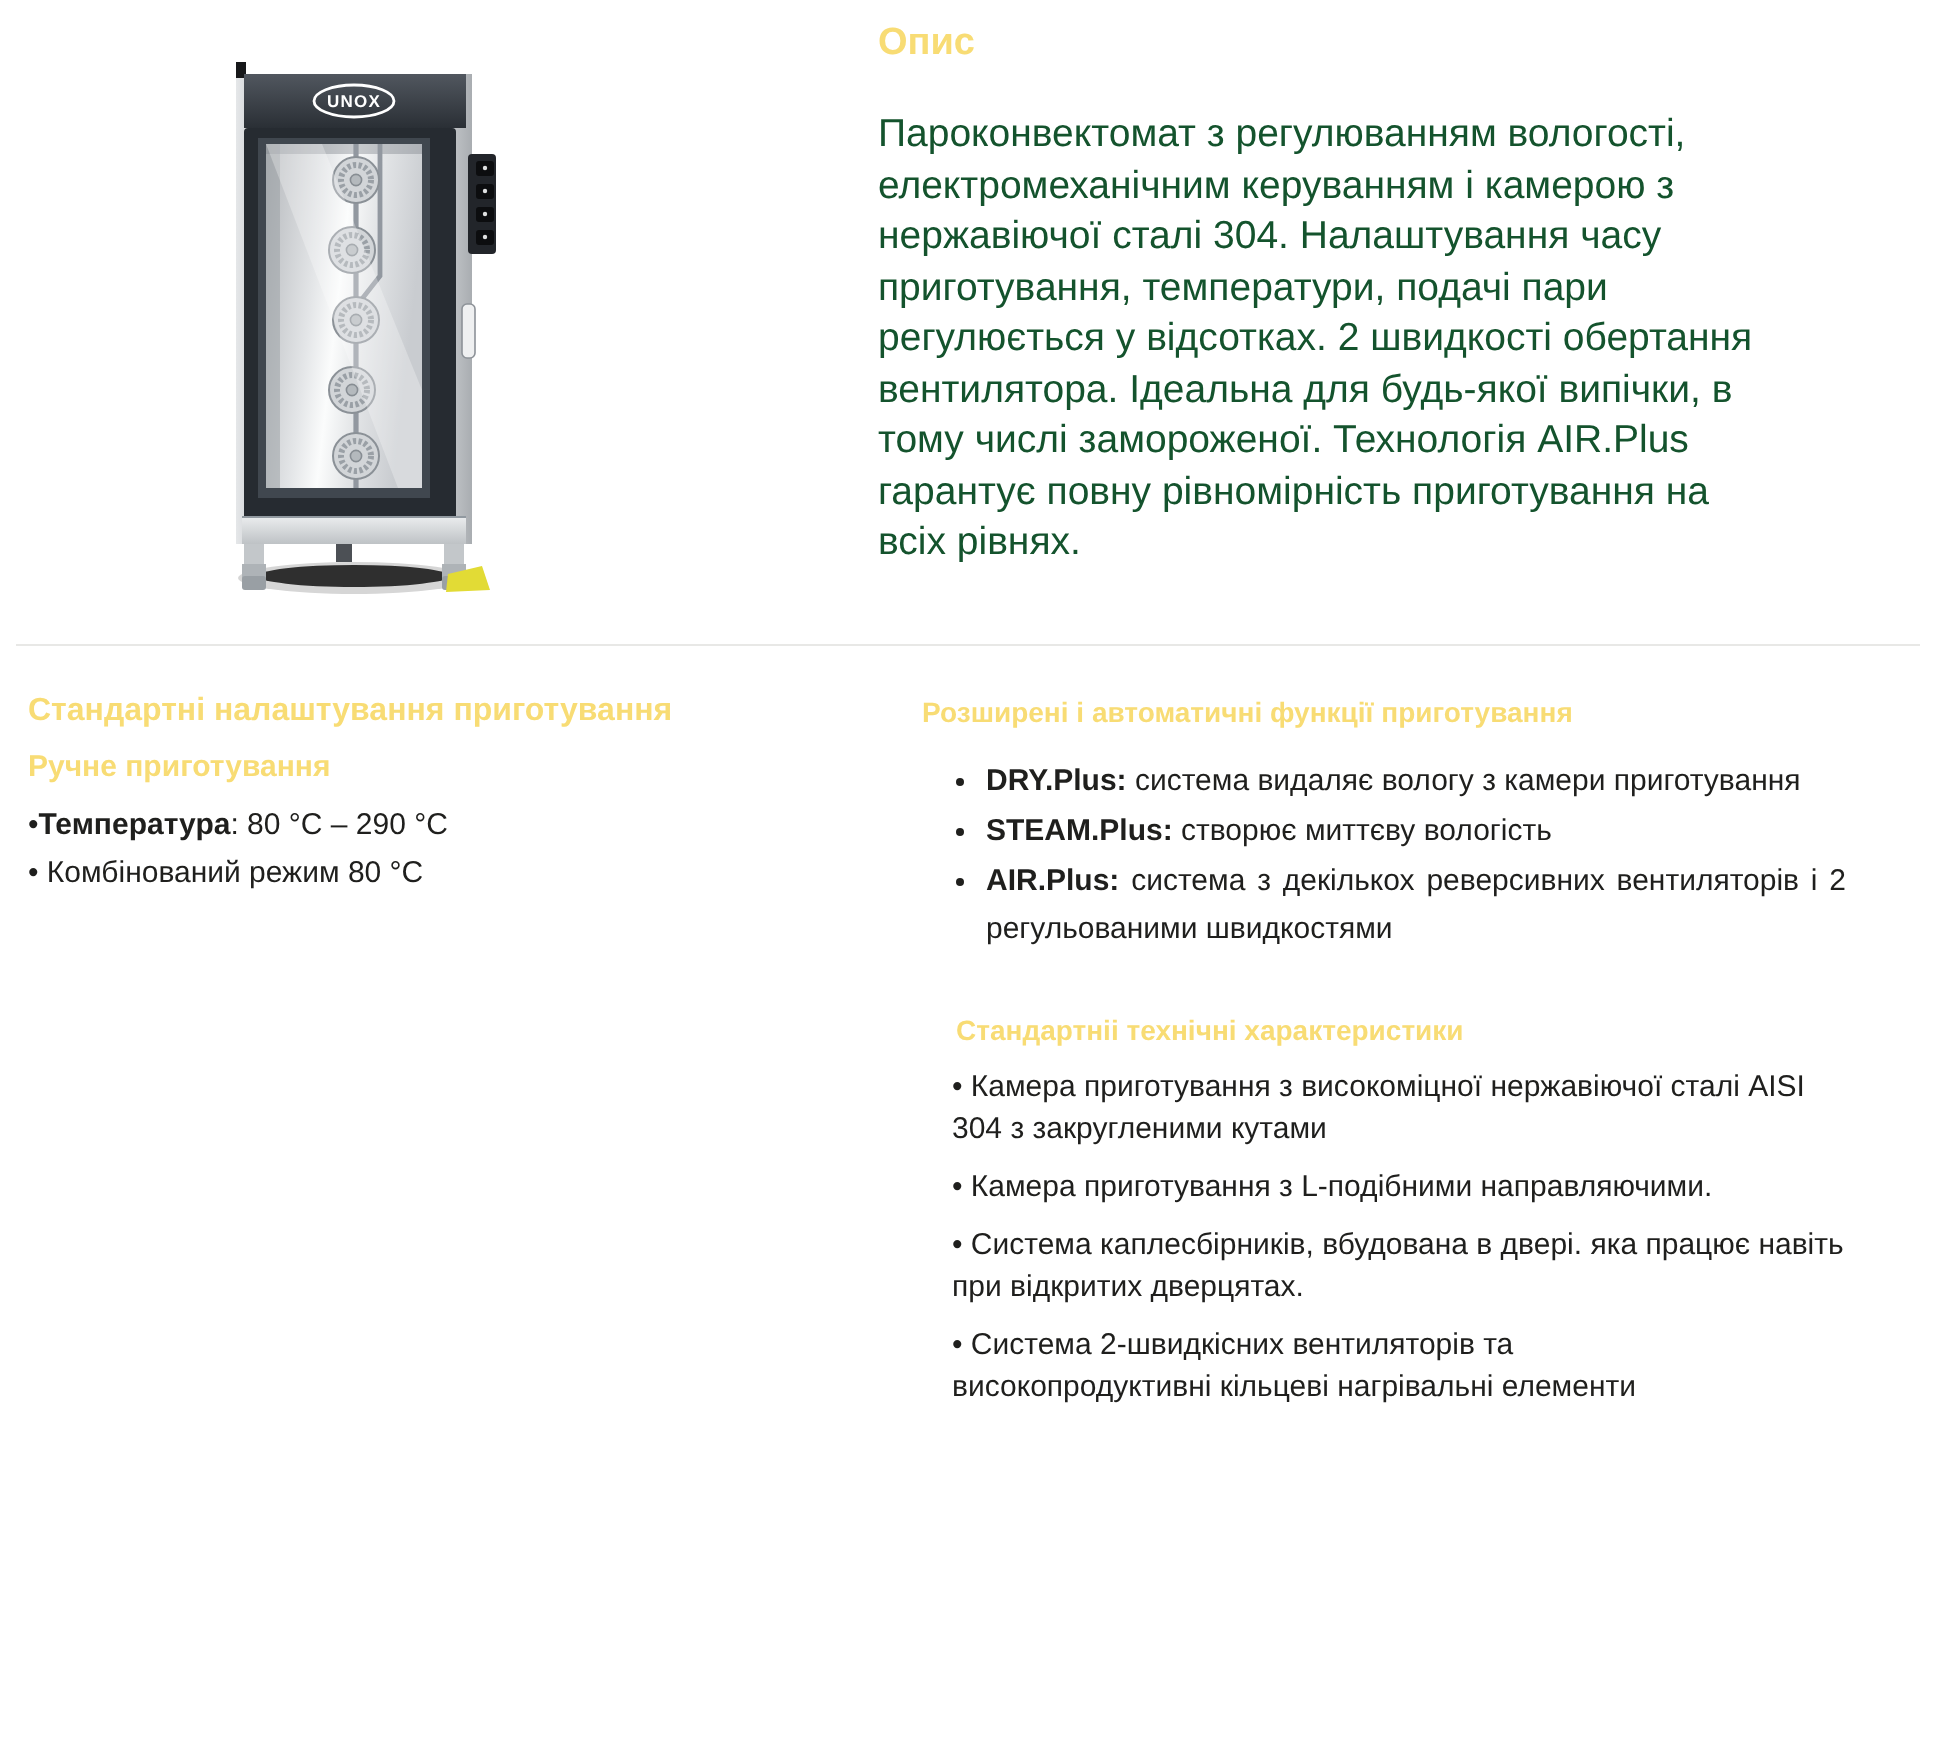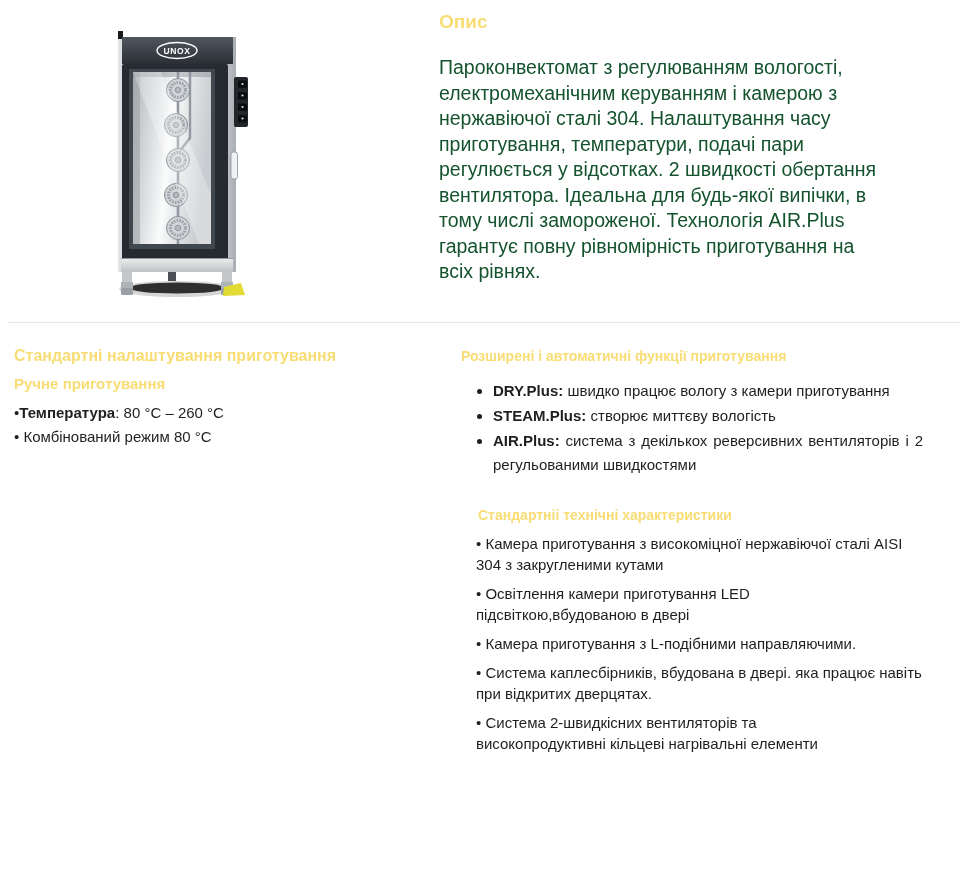--- a/index.html
+++ b/index.html
@@ -165,45 +165,44 @@
   <section class="desc-section">
     <h2 class="desc-title">Опис</h2>
     <p class="desc-body">Пароконвектомат з регулюванням вологості, електромеханічним керуванням і камерою з нержавіючої сталі 304. Налаштування часу приготування, температури, подачі пари регулюється у відсотках. 2 швидкості обертання вентилятора. Ідеальна для будь-якої випічки, в тому числі замороженої. Технологія AIR.Plus гарантує повну рівномірність приготування на всіх рівнях.</p>
   </section>
 
   <hr class="divider">
 
   <section class="std-section">
     <h3 class="std-heading">Стандартні налаштування приготування</h3>
     <h4 class="std-subheading">Ручне приготування</h4>
-    <p class="std-item first"><span>•</span><strong>Температура</strong><span>: 80 °C – 260 °C</span></p>
+    <p class="std-item first"><span>•</span><strong>Температура</strong><span>: 80 °C – 290 °C</span></p>
     <p class="std-item">• Комбінований режим 80 °C</p>
   </section>
 
   <section class="adv-section">
     <h3 class="adv-heading">Розширені і автоматичні функції приготування</h3>
 
     <ul class="features">
       <li class="feature-item">
         <strong>DRY.Plus:</strong>
-        <span>швидко працює вологу з камери приготування</span>
+        <span>система видаляє вологу з камери приготування</span>
       </li>
       <li class="feature-item">
         <strong>STEAM.Plus:</strong>
         <span>створює миттєву вологість</span>
       </li>
       <li class="feature-item justified">
         <strong>AIR.Plus:</strong>
         <span>система з декількох реверсивних вентиляторів і 2 регульованими швидкостями</span>
       </li>
     </ul>
 
     <h4 class="tech-heading">Стандартніі технічні характеристики</h4>
     <div class="tech-list">
       <p class="tech-item">• Камера приготування з високоміцної нержавіючої сталі AISI 304 з закругленими кутами</p>
-      <p class="tech-item narrow">• Освітлення камери приготування LED підсвіткою,вбудованою в двері</p>
       <p class="tech-item">• Камера приготування з L-подібними направляючими.</p>
       <p class="tech-item">• Система каплесбірників, вбудована в двері. яка працює навіть при відкритих дверцятах.</p>
       <p class="tech-item narrow">• Система 2-швидкісних вентиляторів та високопродуктивні кільцеві нагрівальні елементи</p>
     </div>
   </section>
 
 </div>
 
 </body></html>

